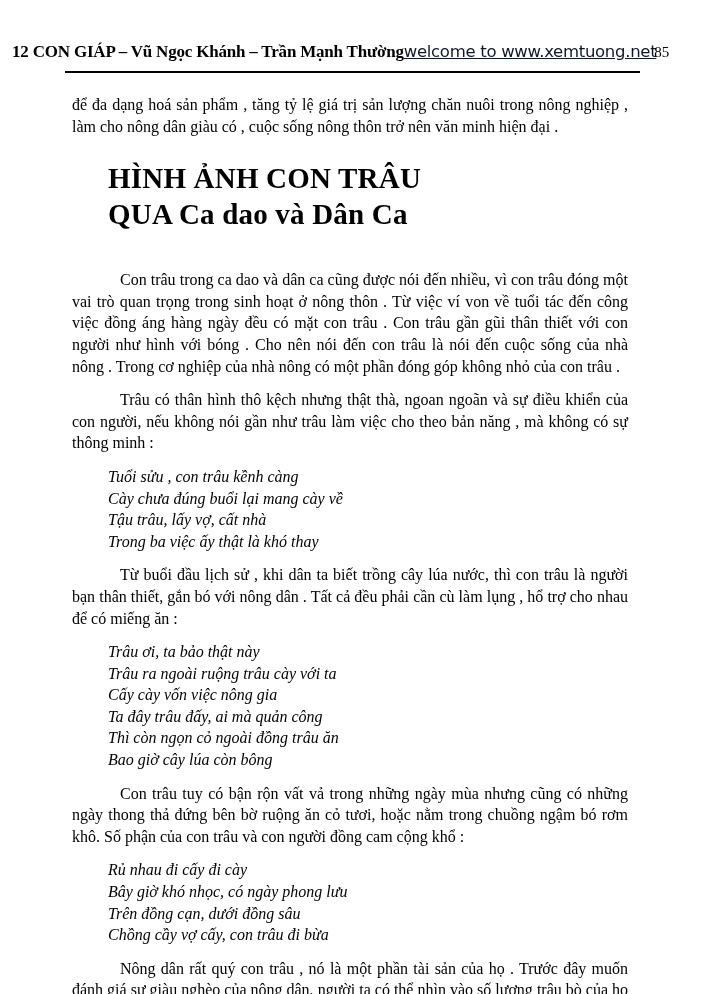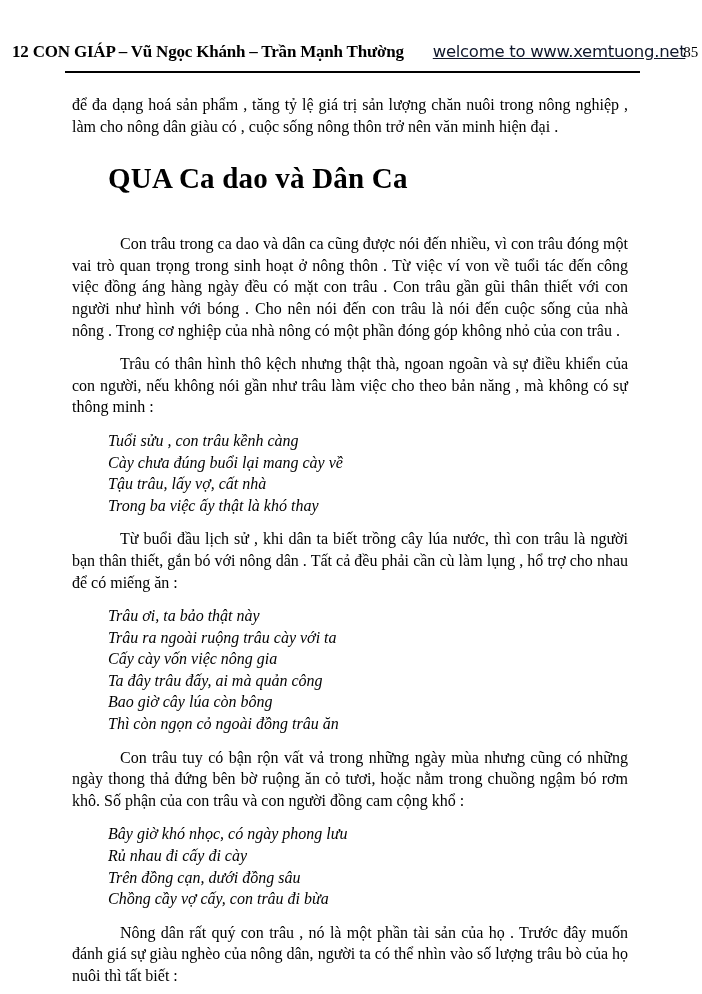--- a/index.html
+++ b/index.html
@@ -15,21 +15,20 @@
     background: #ffffff;
     overflow: hidden;
   }
   .header {
     position: absolute;
     left: 12px; top: 42px; width: 648px;
     display: flex;
     justify-content: space-between;
     align-items: baseline;
     white-space: nowrap;
-    gap: 29px;
   }
   .book-title {
     font-weight: bold;
     font-size: 17px;
     letter-spacing: -0.2px;
   }
   .header-right { display: flex; align-items: baseline; }
   .site-link {
     font-family: "DejaVu Sans", sans-serif;
     font-size: 16.5px;
@@ -81,36 +80,37 @@
     <span class="book-title">12 CON GIÁP – Vũ Ngọc Khánh – Trần Mạnh Thường</span>
     <span class="header-right">
       <span class="site-link">welcome to www.xemtuong.net</span>
       <span class="page-num">85</span>
     </span>
   </div>
   <hr class="header-rule">
   <div class="content">
       <p class="paragraph no-indent">để đa dạng hoá sản phẩm , tăng tỷ lệ giá trị sản lượng chăn nuôi trong nông nghiệp , làm cho nông dân giàu có , cuộc sống nông thôn trở nên văn minh hiện đại .</p>
       <div class="chapter-title">
+        <div>HÌNH ẢNH CON TRÂU</div>
         <div>QUA Ca dao và Dân Ca</div>
       </div>
       <p class="paragraph">Con trâu trong ca dao và dân ca cũng được nói đến nhiều, vì con trâu đóng một vai trò quan trọng trong sinh hoạt ở nông thôn . Từ việc ví von về tuổi tác đến công việc đồng áng hàng ngày đều có mặt con trâu . Con trâu gần gũi thân thiết với con người như hình với bóng . Cho nên nói đến con trâu là nói đến cuộc sống của nhà nông . Trong cơ nghiệp của nhà nông có một phần đóng góp không nhỏ của con trâu .</p>
       <p class="paragraph">Trâu có thân hình thô kệch nhưng thật thà, ngoan ngoãn và sự điều khiển của con người, nếu không nói gần như trâu làm việc cho theo bản năng , mà không có sự thông minh :</p>
       <div class="verse-line">Tuổi sửu , con trâu kềnh càng</div>
       <div class="verse-line">Cày chưa đúng buổi lại mang cày về</div>
       <div class="verse-line">Tậu trâu, lấy vợ, cất nhà</div>
       <div class="verse-line">Trong ba việc ấy thật là khó thay</div>
       <p class="paragraph">Từ buổi đầu lịch sử , khi dân ta biết trồng cây lúa nước, thì con trâu là người bạn thân thiết, gắn bó với nông dân . Tất cả đều phải cần cù làm lụng , hổ trợ cho nhau để có miếng ăn :</p>
       <div class="verse-line">Trâu ơi, ta bảo thật này</div>
       <div class="verse-line">Trâu ra ngoài ruộng trâu cày với ta</div>
       <div class="verse-line">Cấy cày vốn việc nông gia</div>
       <div class="verse-line">Ta đây trâu đấy, ai mà quản công</div>
+      <div class="verse-line">Thì còn ngọn cỏ ngoài đồng trâu ăn</div>
       <div class="verse-line">Bao giờ cây lúa còn bông</div>
-      <div class="verse-line">Thì còn ngọn cỏ ngoài đồng trâu ăn</div>
       <p class="paragraph">Con trâu tuy có bận rộn vất vả trong những ngày mùa nhưng cũng có những ngày thong thả đứng bên bờ ruộng ăn cỏ tươi, hoặc nằm trong chuồng ngậm bó rơm khô. Số phận của con trâu và con người đồng cam cộng khổ :</p>
+      <div class="verse-line">Rủ nhau đi cấy đi cày</div>
       <div class="verse-line">Bây giờ khó nhọc, có ngày phong lưu</div>
-      <div class="verse-line">Rủ nhau đi cấy đi cày</div>
       <div class="verse-line">Trên đồng cạn, dưới đồng sâu</div>
       <div class="verse-line">Chồng cầy vợ cấy, con trâu đi bừa</div>
       <p class="paragraph">Nông dân rất quý con trâu , nó là một phần tài sản của họ . Trước đây muốn đánh giá sự giàu nghèo của nông dân, người ta có thể nhìn vào số lượng trâu bò của họ nuôi thì tất biết :</p>
       <div class="verse-line">Thằng bờm có cái quạt mo</div>
     </div>
 </div>
 
 </body></html>

